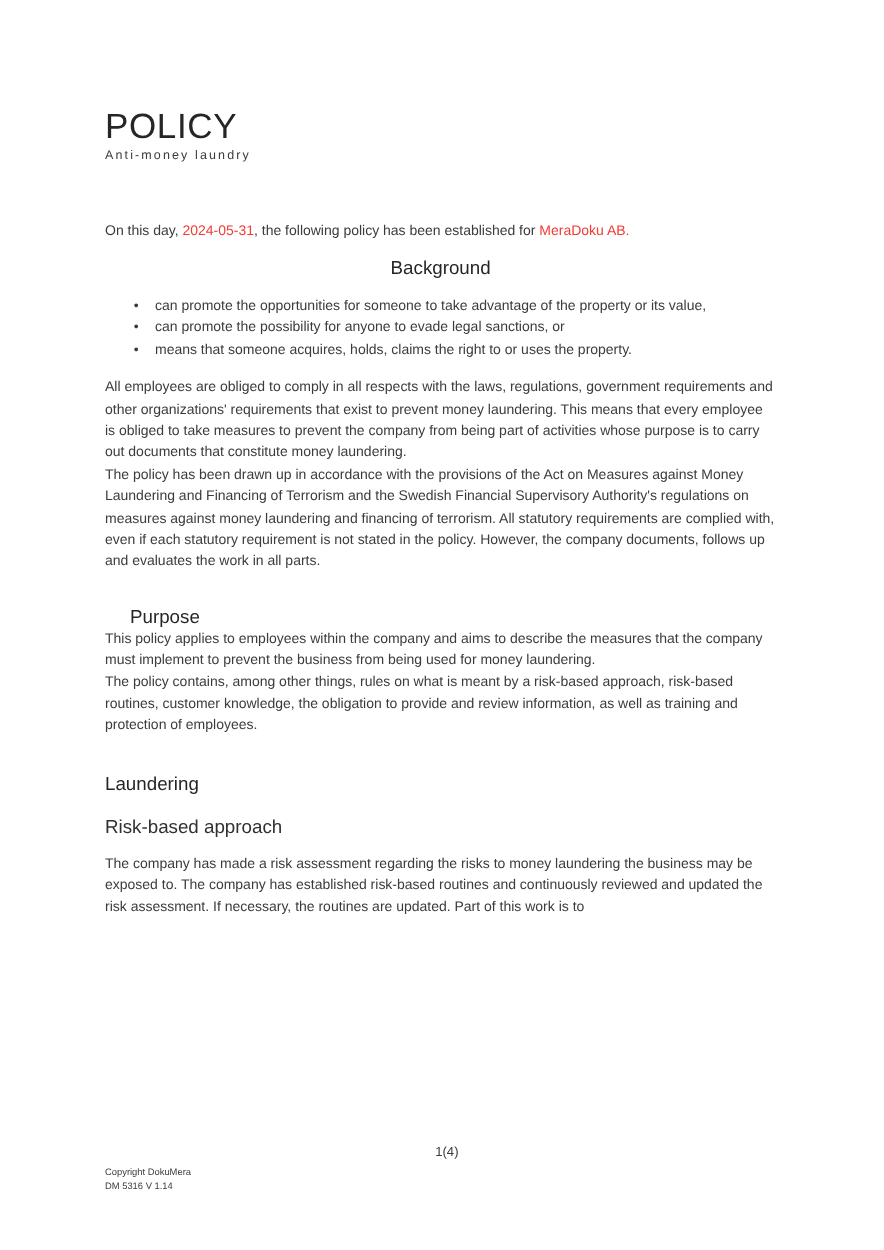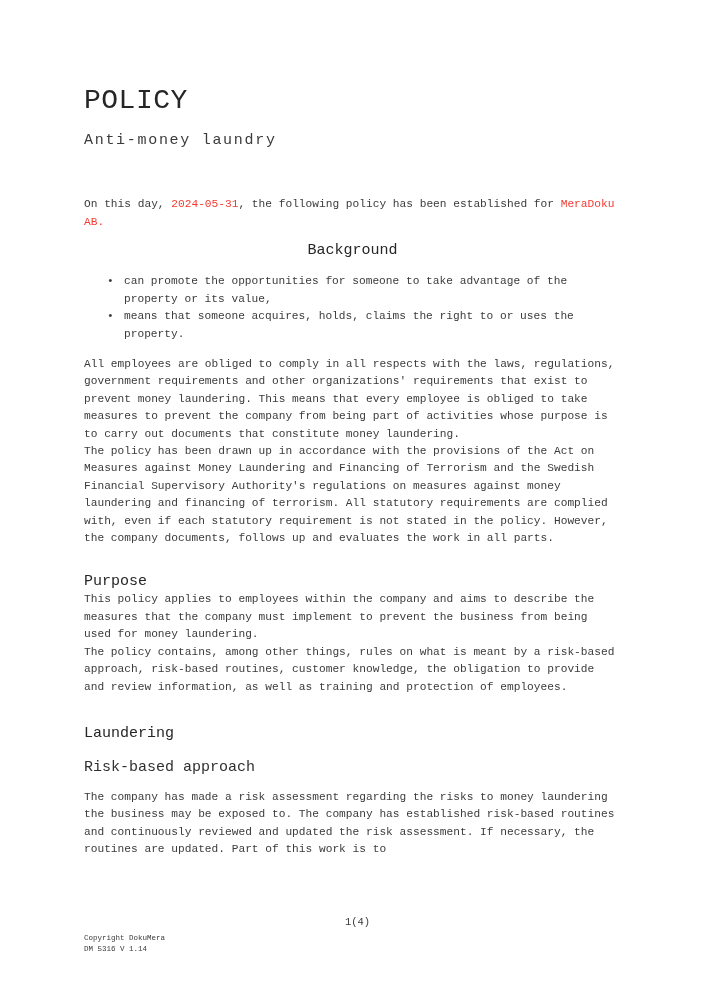--- a/index.html
+++ b/index.html
@@ -5,44 +5,44 @@
   html, body {
     margin: 0;
     padding: 0;
     background: #ffffff;
   }
   .page {
     position: relative;
     width: 680px;
     height: 1000px;
     background: #ffffff;
-    font-family: Liberation Mono, monospace;
+    font-family: Liberation Sans, sans-serif;
     color: #3b3b3b;
     box-sizing: border-box;
     overflow: hidden;
   }
   .content {
     position: absolute;
     left: 84px;
     top: 86px;
     width: 537px;
   }
   .doc-title {
     font-size: 28px;
     font-weight: 300;
     line-height: 1.05;
     color: #262626;
     letter-spacing: 0.5px;
     margin: 0;
   }
   .doc-subtitle {
-    font-size: 15px;
+    font-size: 10px;
     letter-spacing: 1.7px;
     color: #3b3b3b;
-    margin-top: 17px;
+    margin-top: 4px;
   }
   .intro {
     margin-top: 47px;
     font-size: 11.2px;
     line-height: 17.4px;
   }
   .red {
     color: #f23b33;
   }
   h2.section-heading {
@@ -109,27 +109,28 @@
 
     <h1 class="doc-title">POLICY</h1>
     <div class="doc-subtitle">Anti-money laundry</div>
 
     <p class="intro"><span>On this day, </span><span class="red">2024-05-31</span><span>, the following policy has been established for </span><span class="red">MeraDoku AB.</span></p>
 
     <h2 class="section-heading mt-section">Background</h2>
 
     <ul class="bullet-list">
       <li>can promote the opportunities for someone to take advantage of the property or its value,</li>
+      <li>can promote the possibility for anyone to evade legal sanctions, or</li>
       <li>means that someone acquires, holds, claims the right to or uses the property.</li>
     </ul>
 
     <p class="body-text" style="margin-top:13px;">All employees are obliged to comply in all respects with the laws, regulations, government requirements and other organizations' requirements that exist to prevent money laundering. This means that every employee is obliged to take measures to prevent the company from being part of activities whose purpose is to carry out documents that constitute money laundering.</p>
     <p class="body-text mt-para">The policy has been drawn up in accordance with the provisions of the Act on Measures against Money Laundering and Financing of Terrorism and the Swedish Financial Supervisory Authority's regulations on measures against money laundering and financing of terrorism. All statutory requirements are complied with, even if each statutory requirement is not stated in the policy. However, the company documents, follows up and evaluates the work in all parts.</p>
 
-    <h2 class="section-heading" style="margin-top:26px;">Purpose</h2>
+    <h2 class="section-heading" style="margin-top:26px;margin-left:20px;">Purpose</h2>
     <p class="body-text mt-lead">This policy applies to employees within the company and aims to describe the measures that the company must implement to prevent the business from being used for money laundering.</p>
     <p class="body-text mt-para">The policy contains, among other things, rules on what is meant by a risk-based approach, risk-based routines, customer knowledge, the obligation to provide and review information, as well as training and protection of employees.</p>
 
     <h2 class="section-heading" style="margin-top:29px;">Laundering</h2>
     <div class="sub-heading" style="margin-top:16px;">Risk-based approach</div>
     <p class="body-text" style="margin-top:12px;">The company has made a risk assessment regarding the risks to money laundering the business may be exposed to. The company has established risk-based routines and continuously reviewed and updated the risk assessment. If necessary, the routines are updated. Part of this work is to</p>
 
   </div>
 
   <div class="footer-page-number">1(4)</div>

